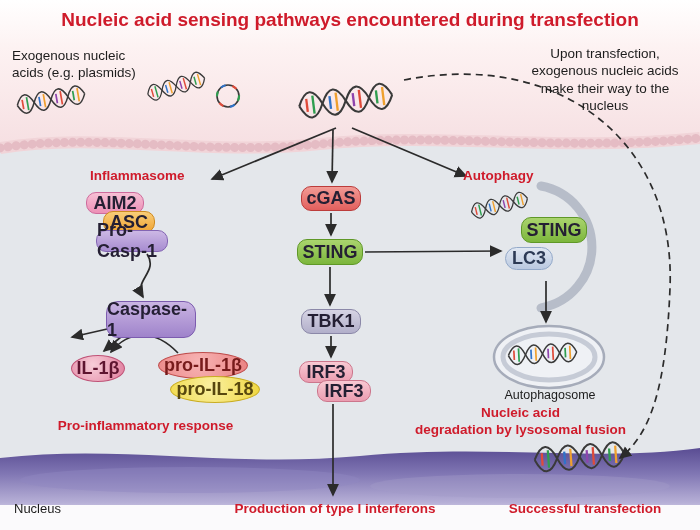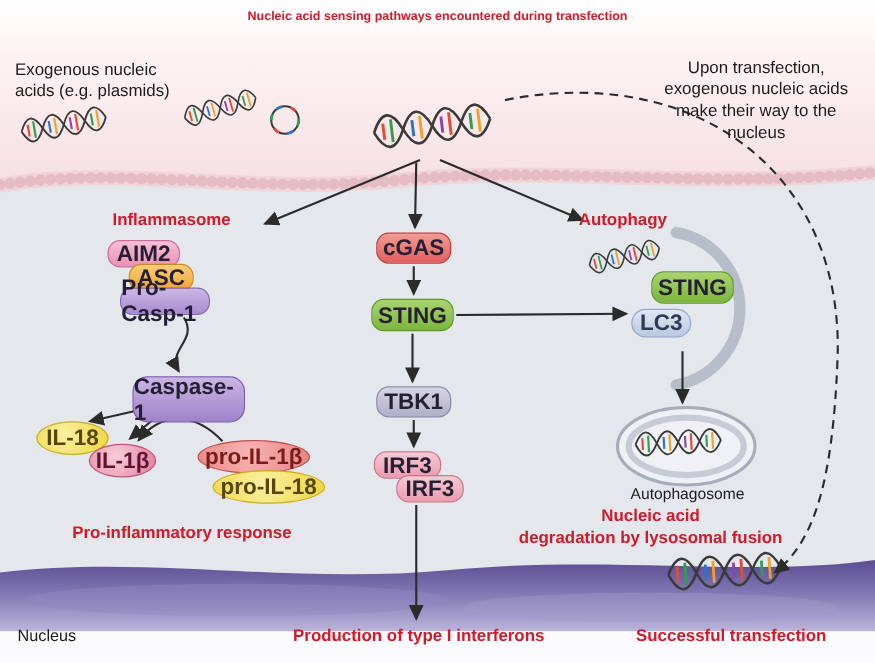--- a/index.html
+++ b/index.html
@@ -1,21 +1,21 @@
 <!DOCTYPE html>
 <html><head>
 <meta charset="utf-8">
 <style>
   html,body{margin:0;padding:0;background:#fff;}
   .stage{position:relative;width:700px;height:530px;overflow:hidden;
          font-family:"Liberation Sans",sans-serif;background:#fff;}
   .stage svg{position:absolute;left:0;top:0;}
   .lbl{position:absolute;color:#1c1c1c;font-size:13.5px;line-height:1.28;white-space:pre-line;}
   .red{color:#cf1b2b;font-weight:700;}
-  .title{left:0;right:0;top:8px;text-align:center;font-size:10px;}
+  .title{left:0;right:0;top:8px;text-align:center;font-size:19px;}
   .node{position:absolute;display:flex;align-items:center;justify-content:center;
         font-weight:700;font-size:18px;color:#241f33;border:1.6px solid;
         border-radius:10px;box-sizing:border-box;}
   #t-exo{left:12px;top:47px;}
   #t-upon{left:518px;top:45px;width:174px;text-align:center;}
   #t-inflammasome{left:90px;top:167px;}
   #t-autophagy{left:463px;top:167px;}
   #t-proinf{left:28px;top:417px;width:235px;text-align:center;}
   #t-autophagosome{left:489px;top:387px;width:122px;text-align:center;font-size:12.5px;}
   #t-degrad{left:398px;top:404px;width:245px;text-align:center;}
@@ -135,21 +135,20 @@
   <div class="lbl red" id="t-degrad">Nucleic acid
 degradation by lysosomal fusion</div>
   <div class="lbl red" id="t-production">Production of type I interferons</div>
   <div class="lbl red" id="t-success">Successful transfection</div>
   <div class="lbl" id="t-nucleus">Nucleus</div>
 
   <div class="node" id="n-aim2">AIM2</div>
   <div class="node" id="n-asc">ASC</div>
   <div class="node" id="n-procasp">Pro-Casp-1</div>
   <div class="node" id="n-casp1">Caspase-1</div>
-  <div class="node" id="n-il18">IL-18</div>
   <div class="node" id="n-il1b">IL-1β</div>
   <div class="node" id="n-proil1b">pro-IL-1β</div>
   <div class="node" id="n-proil18">pro-IL-18</div>
   <div class="node" id="n-cgas">cGAS</div>
   <div class="node" id="n-sting">STING</div>
   <div class="node" id="n-tbk1">TBK1</div>
   <div class="node" id="n-irf3a">IRF3</div>
   <div class="node" id="n-irf3b">IRF3</div>
   <div class="node" id="n-sting2">STING</div>
   <div class="node" id="n-lc3">LC3</div>

